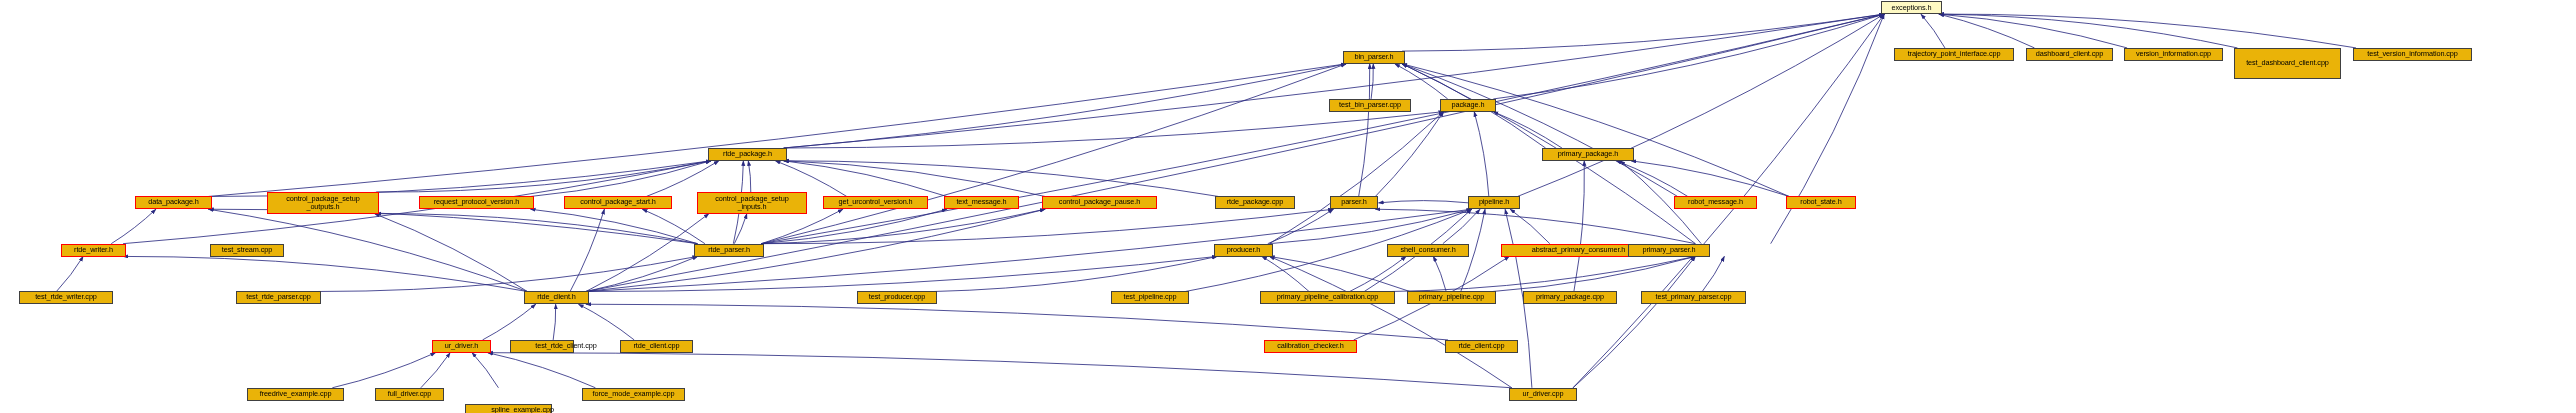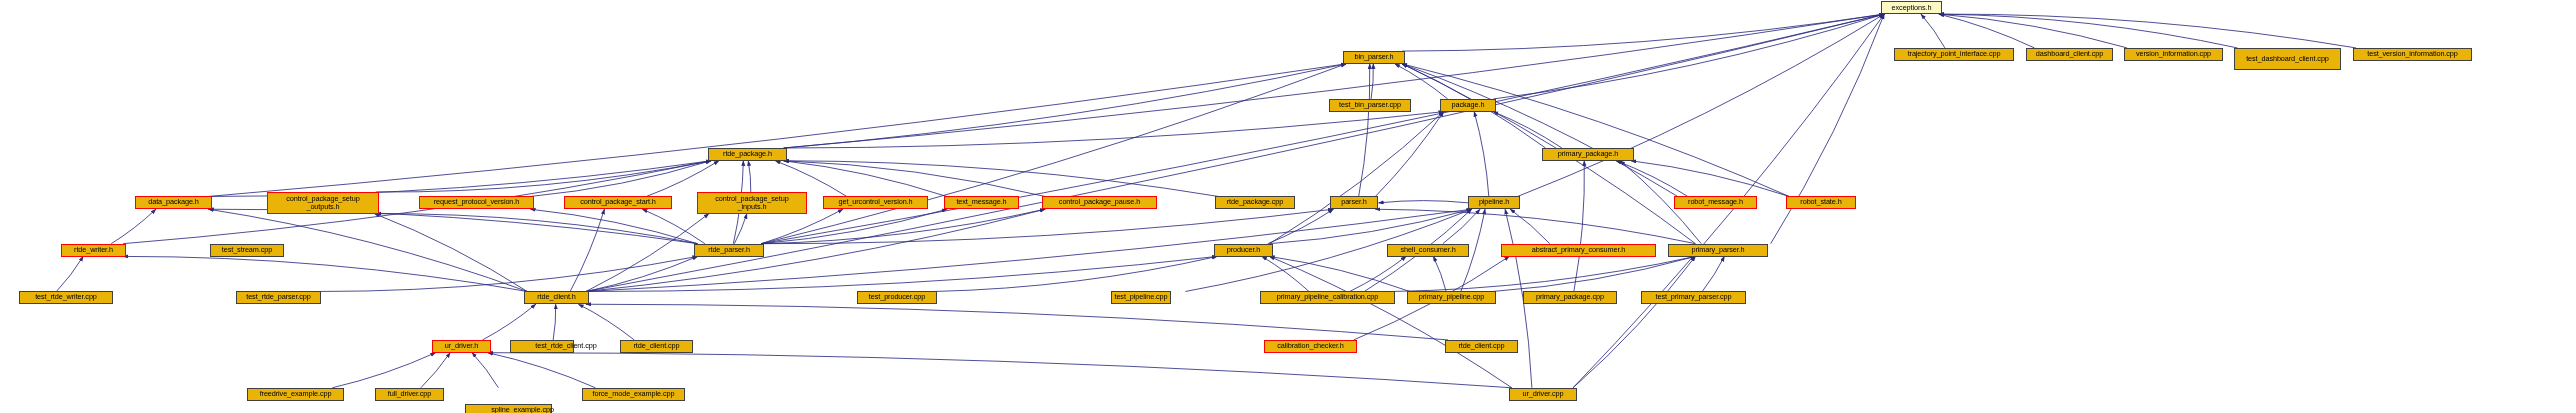--- a/index.html
+++ b/index.html
@@ -152,21 +152,21 @@
         <path d="M660.04,608 Q685.75,582.796 705.96,553" marker-end="url(#arrow)"></path>
         <path d="M781.72,608 Q763.75,578.428 740.28,553" marker-end="url(#arrow)"></path>
         <path d="M933.82,608 Q852.1600000000001,572.059 765,553" marker-end="url(#arrow)"></path>
         <path d="M2371,608 Q1568.9583422889725,552.5164051620031 765,553" marker-end="url(#arrow)"></path>
       </g>
   </svg>
 <div class="node root" style="left: 1881px; top: 1.3px; width: 61px; height: 12.8px;">exceptions.h</div>
     <div class="node" style="left: 1894px; top: 48px; width: 120px; height: 12.8px;">trajectory_point_interface.cpp</div>
     <div class="node" style="left: 2026px; top: 48px; width: 87px; height: 12.8px;">dashboard_client.cpp</div>
     <div class="node" style="left: 2124px; top: 48px; width: 99px; height: 12.8px;">version_information.cpp</div>
-    <div class="node" style="left: 2234px; top: 48px; width: 107px; height: 22px;">test_dashboard_client.cpp</div>
+    <div class="node" style="left: 2234px; top: 48px; width: 107px; height: 31px;">test_dashboard_client.cpp</div>
     <div class="node" style="left: 2353px; top: 48px; width: 119px; height: 12.8px;">test_version_information.cpp</div>
     <div class="node" style="left: 1343px; top: 51px; width: 62px; height: 12.8px;">bin_parser.h</div>
     <div class="node" style="left: 1329px; top: 99px; width: 82px; height: 12.8px;">test_bin_parser.cpp</div>
     <div class="node" style="left: 1440px; top: 99px; width: 56px; height: 12.8px;">package.h</div>
     <div class="node" style="left: 708px; top: 148px; width: 79px; height: 12.8px;">rtde_package.h</div>
     <div class="node" style="left: 1542px; top: 148px; width: 92px; height: 12.8px;">primary_package.h</div>
     <div class="node red" style="left: 135px; top: 196px; width: 77px; height: 12.8px;">data_package.h</div>
     <div class="node red" style="left: 267px; top: 192px; width: 112px; height: 22px;">control_package_setup
 _outputs.h</div>
     <div class="node red" style="left: 419px; top: 196px; width: 115px; height: 12.8px;">request_protocol_version.h</div>
@@ -180,26 +180,26 @@
     <div class="node" style="left: 1330px; top: 196px; width: 48px; height: 12.8px;">parser.h</div>
     <div class="node" style="left: 1468px; top: 196px; width: 52px; height: 12.8px;">pipeline.h</div>
     <div class="node red" style="left: 1674px; top: 196px; width: 83px; height: 12.8px;">robot_message.h</div>
     <div class="node red" style="left: 1786px; top: 196px; width: 70px; height: 12.8px;">robot_state.h</div>
     <div class="node red" style="left: 61px; top: 244px; width: 65px; height: 12.8px;">rtde_writer.h</div>
     <div class="node" style="left: 210px; top: 244px; width: 74px; height: 12.8px;">test_stream.cpp</div>
     <div class="node" style="left: 694px; top: 244px; width: 70px; height: 12.8px;">rtde_parser.h</div>
     <div class="node" style="left: 1214px; top: 244px; width: 59px; height: 12.8px;">producer.h</div>
     <div class="node" style="left: 1387px; top: 244px; width: 82px; height: 12.8px;">shell_consumer.h</div>
     <div class="node red" style="left: 1501px; top: 244px; width: 155px; height: 12.8px;">abstract_primary_consumer.h</div>
-    <div class="node" style="left: 1668px; top: 244px; width: 100px; height: 12.8px;">primary_parser.h</div>
+    <div class="node" style="left: 1628px; top: 244px; width: 82px; height: 12.8px;">primary_parser.h</div>
     <div class="node" style="left: 19px; top: 291px; width: 94px; height: 12.8px;">test_rtde_writer.cpp</div>
     <div class="node" style="left: 236px; top: 291px; width: 85px; height: 12.8px;">test_rtde_parser.cpp</div>
     <div class="node" style="left: 524px; top: 291px; width: 65px; height: 12.8px;">rtde_client.h</div>
     <div class="node" style="left: 857px; top: 291px; width: 80px; height: 12.8px;">test_producer.cpp</div>
-    <div class="node" style="left: 1111px; top: 291px; width: 60px; height: 12.8px;">test_pipeline.cpp</div>
+    <div class="node" style="left: 1111px; top: 291px; width: 78px; height: 12.8px;">test_pipeline.cpp</div>
     <div class="node" style="left: 1260px; top: 291px; width: 135px; height: 12.8px;">primary_pipeline_calibration.cpp</div>
     <div class="node" style="left: 1407px; top: 291px; width: 89px; height: 12.8px;">primary_pipeline.cpp</div>
     <div class="node" style="left: 1523px; top: 291px; width: 94px; height: 12.8px;">primary_package.cpp</div>
     <div class="node" style="left: 1641px; top: 291px; width: 105px; height: 12.8px;">test_primary_parser.cpp</div>
     <div class="node red" style="left: 432px; top: 340px; width: 59px; height: 12.8px;">ur_driver.h</div>
     <div class="node" style="left: 510px; top: 340px; width: 64px; height: 12.8px; padding-left: 48px;">test_rtde_client.cpp</div>
     <div class="node" style="left: 620px; top: 340px; width: 73px; height: 12.8px;">rtde_client.cpp</div>
     <div class="node red" style="left: 1264px; top: 340px; width: 93px; height: 12.8px;">calibration_checker.h</div>
     <div class="node" style="left: 1445px; top: 340px; width: 73px; height: 12.8px;">rtde_client.cpp</div>
     <div class="node" style="left: 247px; top: 388px; width: 97px; height: 12.8px;">freedrive_example.cpp</div>

